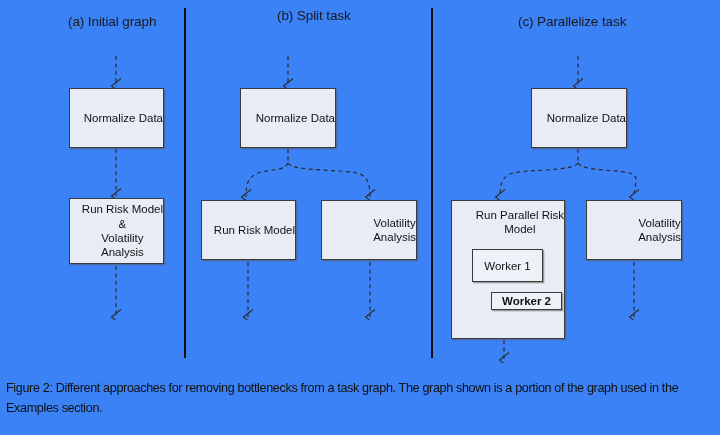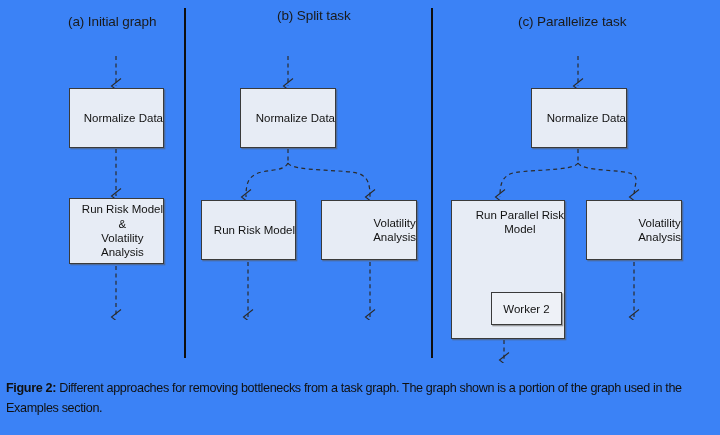--- a/index.html
+++ b/index.html
@@ -87,21 +87,21 @@
     left: 6px;
     top: 378px;
     width: 708px;
     font-family: "Liberation Sans", sans-serif;
     font-size: 12.6px;
     line-height: 1.62;
     color: #101010;
     letter-spacing: -0.35px;
   }
   .caption b {
-    font-weight: bold;
+    font-weight: normal;
     margin-top: 16px;
   }
 </style>
 </head>
 <body>
 
 <div id="root">
 
   <div class="figure-area">
 
@@ -166,21 +166,24 @@
 Analysis</span>
     </div>
 
     <div class="node" style="left:531px; top:88px; width:96px; height:60px;">
       <span class="node-label">Normalize Data</span>
     </div>
     <div class="node top-aligned" style="left:451px; top:200px; width:114px; height:139px;padding-left:21px;">
       <span class="node-label">Run Parallel Risk
 Model</span>
     </div>
-    <div class="worker" style="left:491px; top:292px; width:71px; height:33px;">
+    <div class="worker" style="left:472px; top:249px; width:71px; height:33px;">
+      <span class="node-label">Worker 1</span>
+    </div>
+    <div class="worker" style="left:491px; top:292px; width:71px; height:18px;font-weight:bold;">
       <span class="node-label">Worker 2</span>
     </div>
     <div class="node" style="left:586px; top:200px; width:96px; height:60px;">
       <span class="node-label">Volatility
 Analysis</span>
     </div>
 
   </div>
 
   <div class="caption"><b>Figure 2:</b><span> Different approaches for removing bottlenecks from a task graph. The graph shown is a portion of the graph used in the Examples section.</span></div>

